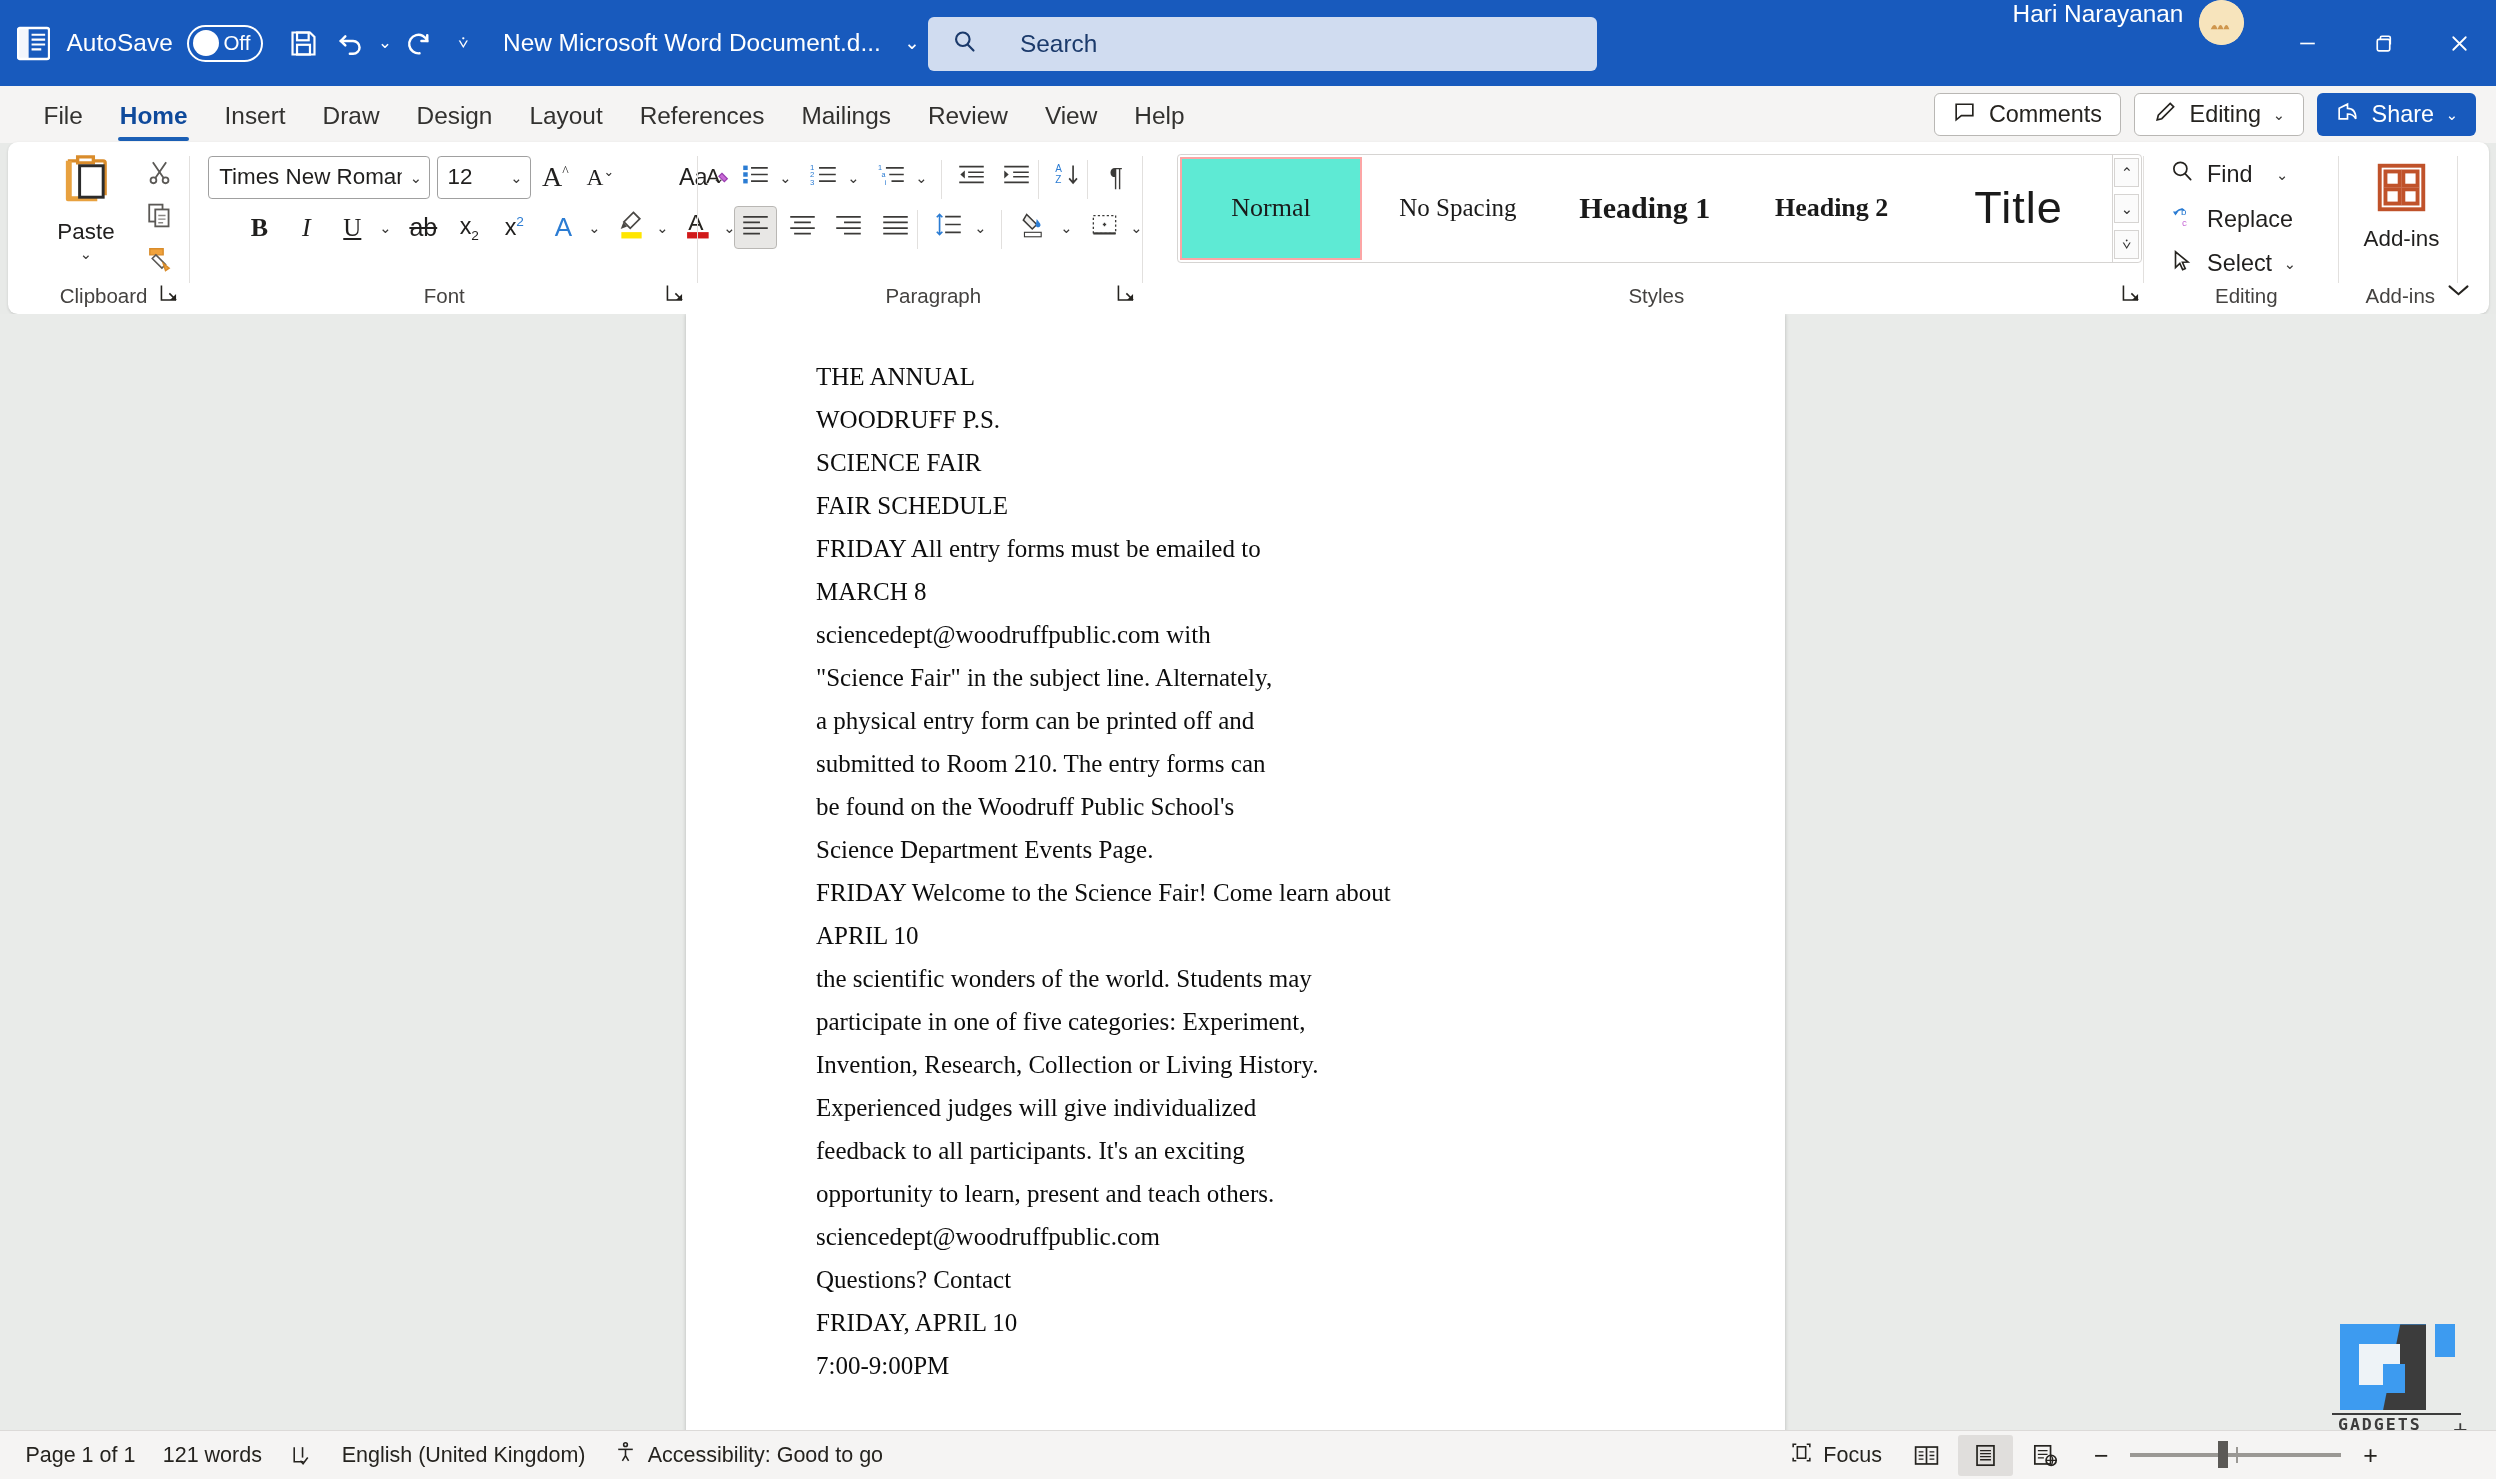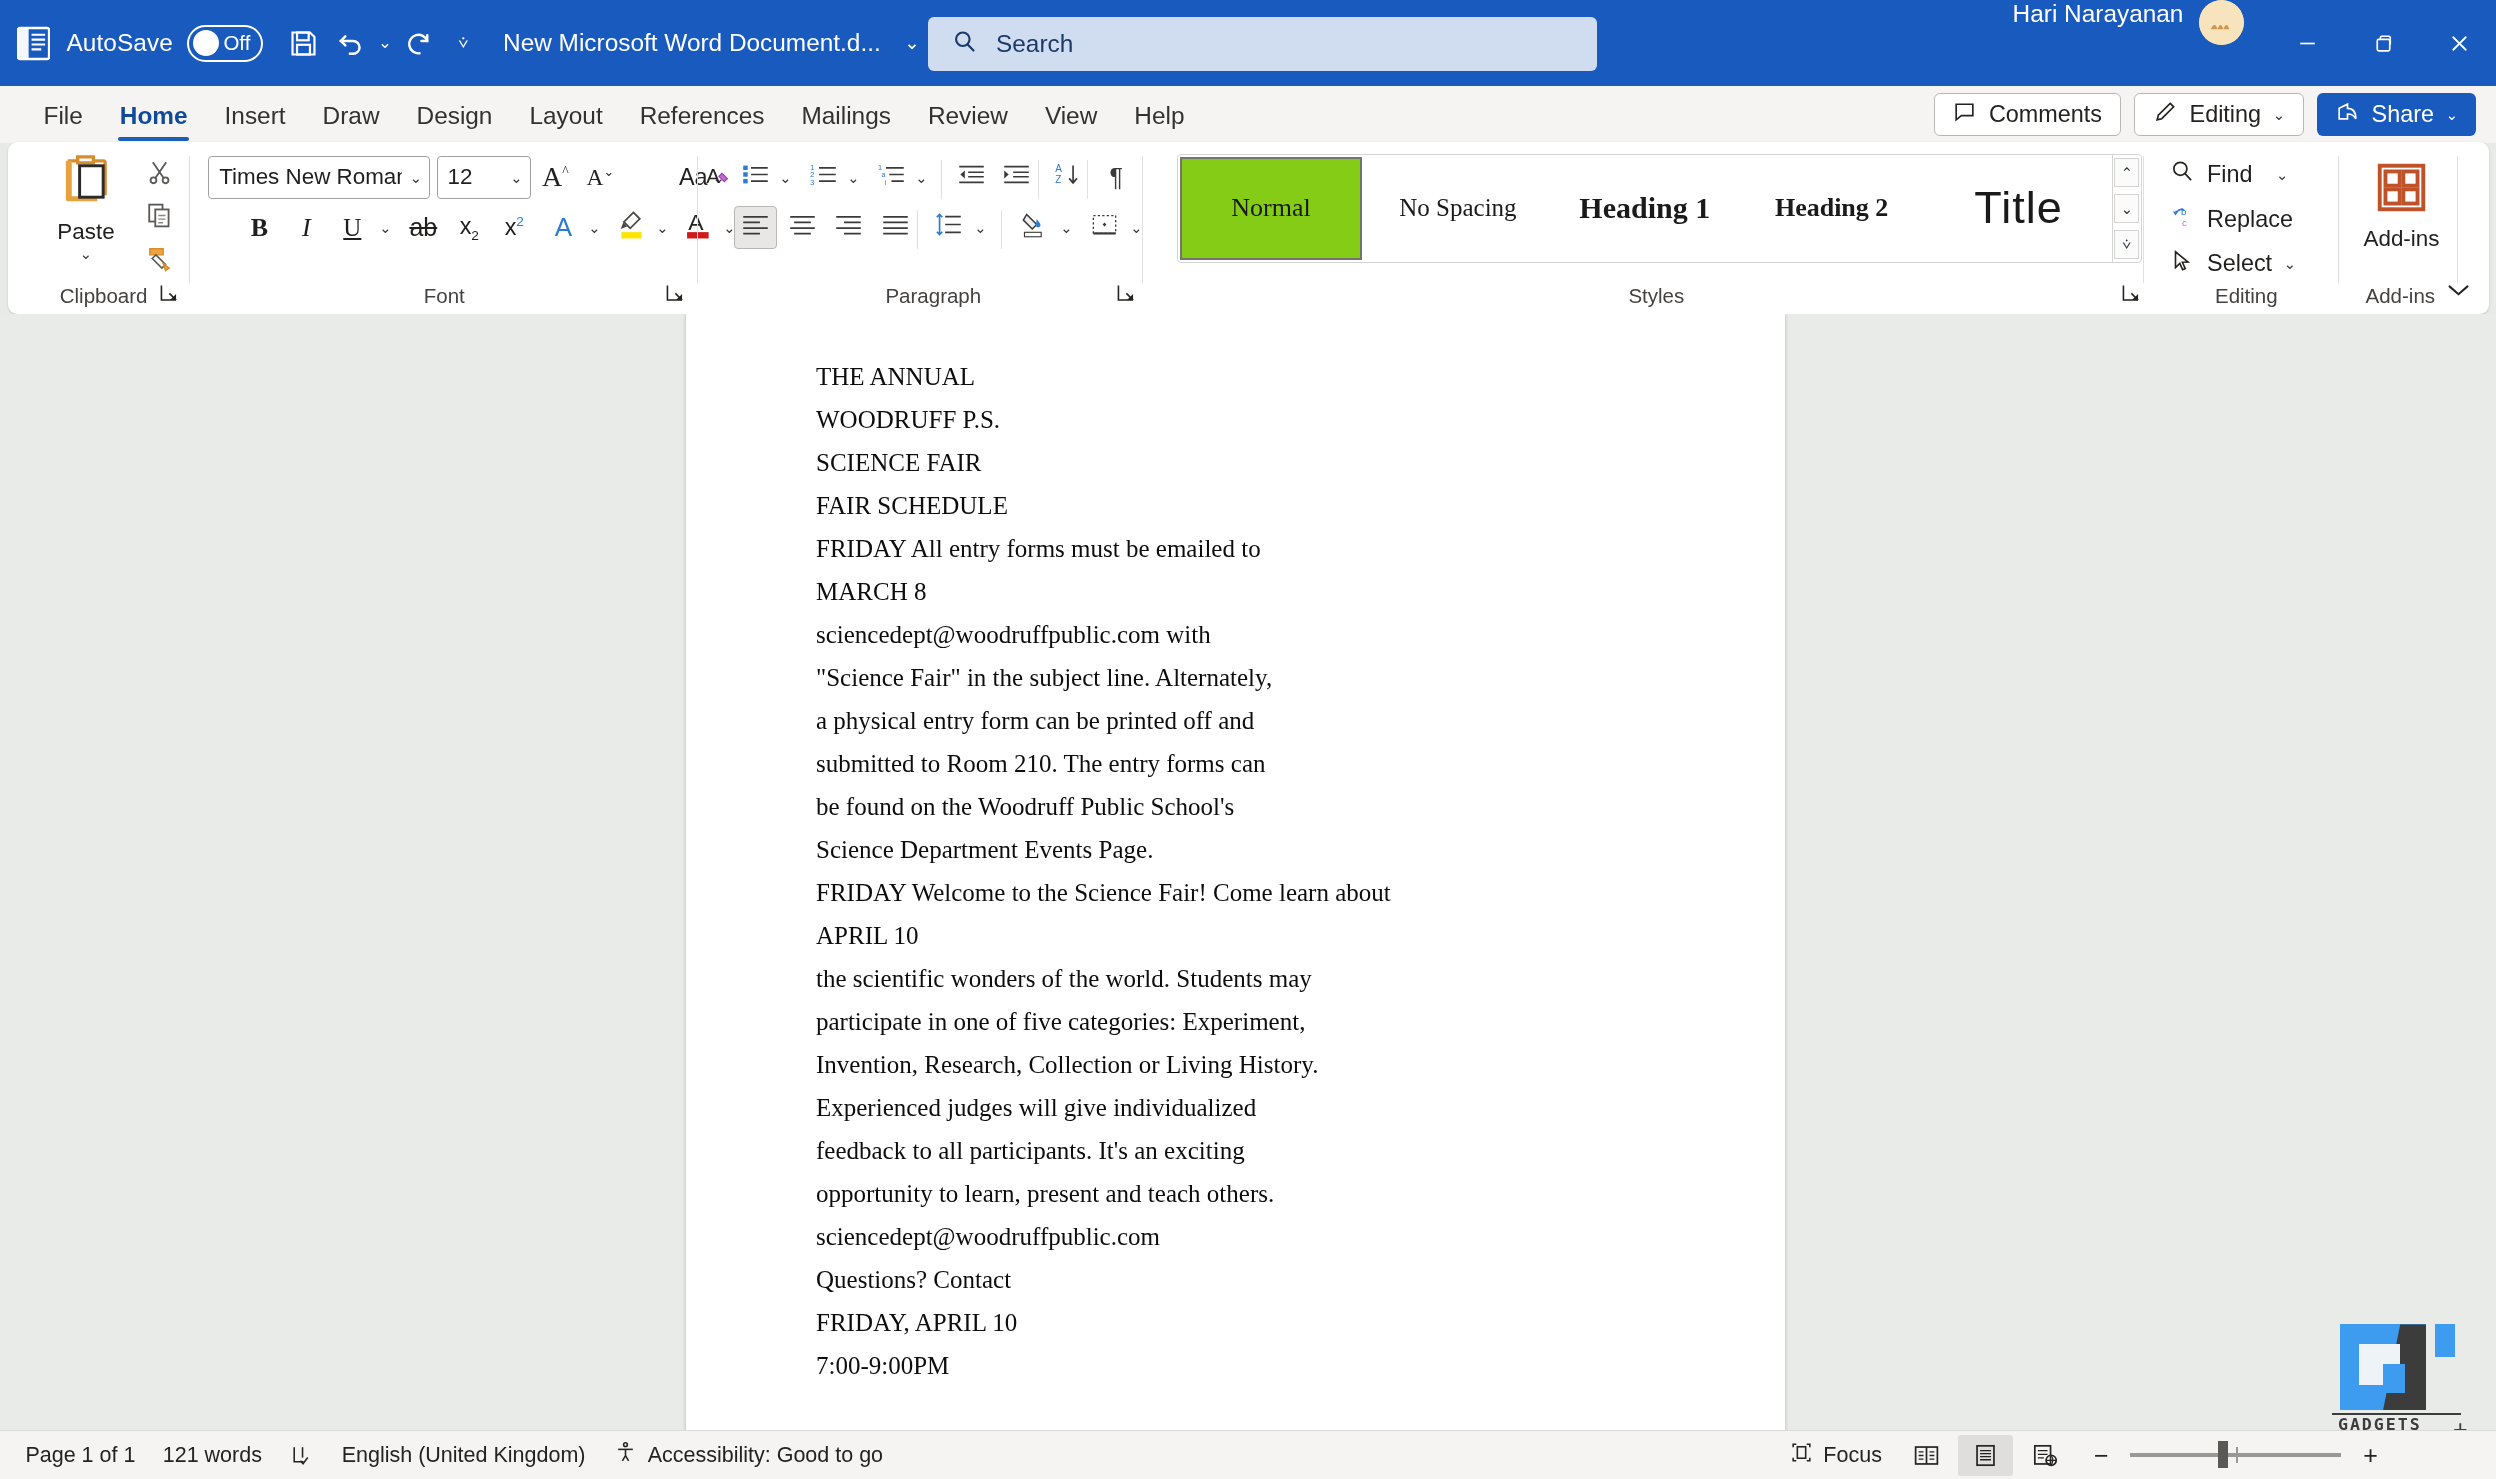--- a/index.html
+++ b/index.html
@@ -42,21 +42,21 @@
     font-size: 24.4px; color: #fff; margin-left: 29px; white-space: nowrap; cursor: pointer;
   }
   .doc-title-caret { margin-left: 23.4px; font-size: 18.5px; cursor:pointer; }
 
   .searchbox {
     position: absolute; left: 928px; top: 16.6px; width: 669px; height: 54px;
     background: #d0dcf0; border-radius: 5.9px;
     display: flex; align-items: center; padding-left: 23.4px; gap: 17.6px;
     cursor: text;
   }
-  .searchbox .ph { font-size: 24.4px; color: #1b3a6b; }
+  .searchbox .ph { font-size: 24.4px; color: #1b3a6b; margin-left: 24px; }
 
   .tb-right {
     position: absolute; right: 0; top: 0; height: 86px;
     display: flex; 
   }
   .user-name { font-size: 24.4px; color:#fff; cursor:pointer; }
   .avatar {
     width: 45px; height: 45px; border-radius: 50%; background: #f7e4bc;
     margin-left: 15.6px; margin-right: 25px; cursor: pointer;
     display:flex; align-items:center; justify-content:center; overflow:hidden;
@@ -146,21 +146,21 @@
   .stylebox {
     position: absolute; left: 7.8px; top: 11.7px; width: 965px; height: 109px;
     border: 1px solid #d6d4d2; border-radius: 3.9px; background: #fff;
     display: flex; align-items: stretch;
   }
   .style-item {
     width: 185px; display: flex; align-items: center; justify-content: center;
     cursor: pointer; border: 1px solid transparent; margin: 2px;
     font-family: "Liberation Serif", serif; color: #1a1a1a;
   }
-  .style-item.selected { border: 2px solid #737373; background: #84cc16; }
+  .style-item.selected { border: 2px solid #fca5a5; background: #5eead4; }
   .styles-scroll {
     width: 29px; border-left: 1px solid #d6d4d2; display: flex; flex-direction: column;
     align-items: center; justify-content: space-between; padding: 2.9px 0;
   }
   .ss-btn {
     width: 25px; height: 29px; display:flex;align-items:center;justify-content:center;
     font-size: 14.6px; color:#333; cursor:pointer; border: 1px solid #d6d4d2; background:#fbfbfb;
   }
 
   

